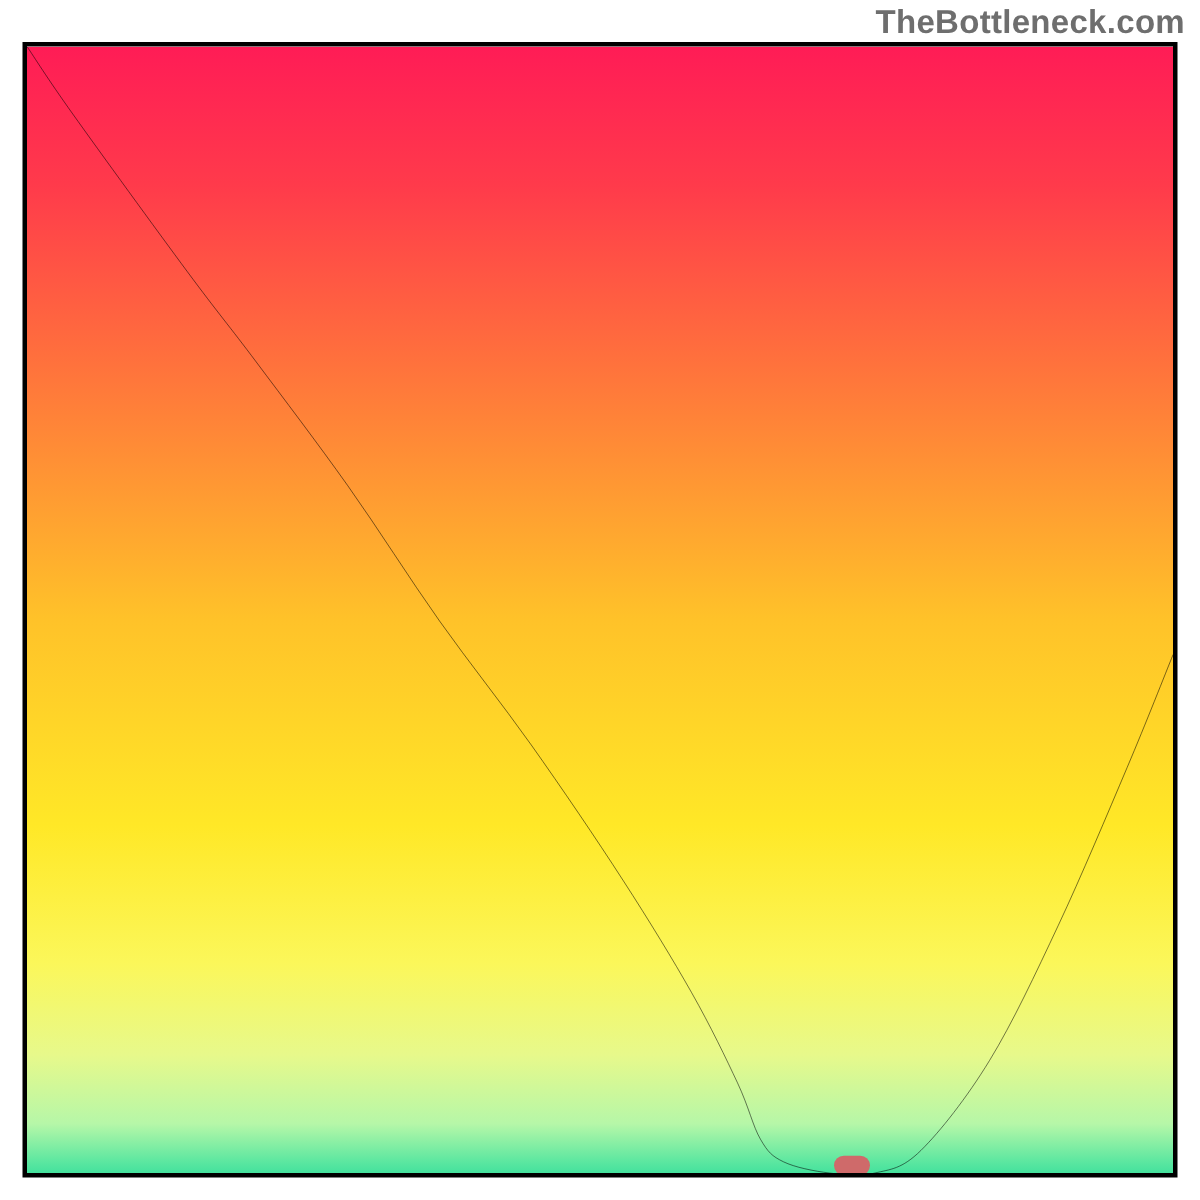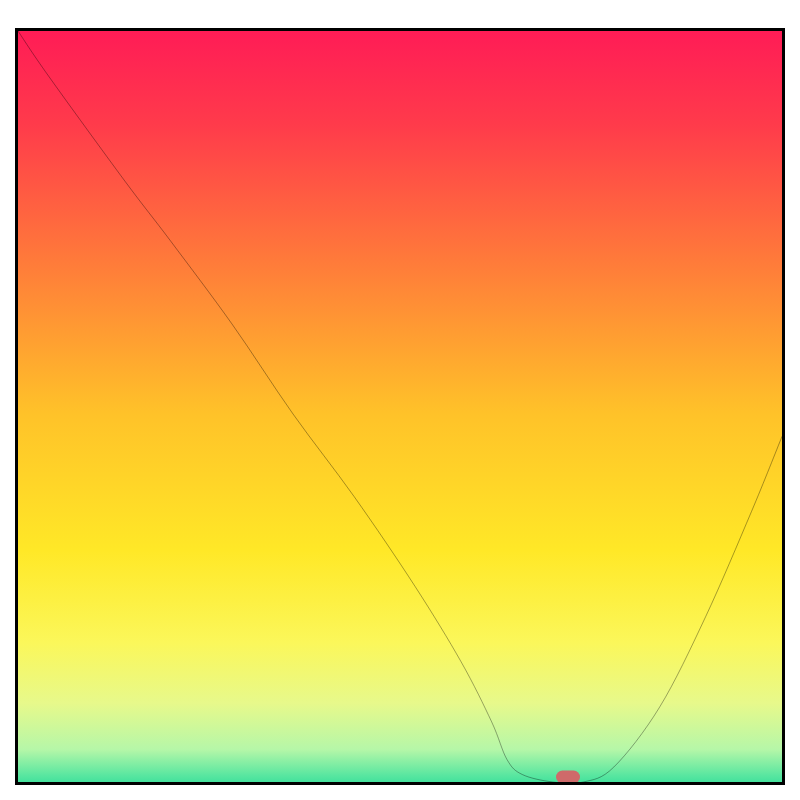--- a/index.html
+++ b/index.html
@@ -52,20 +52,21 @@
     border-radius: 7px;
     background: #cf6a6a;
     transform: translate(-50%, -50%);
   }
 </style>
 </head>
 <body>
 
 <div class="frame">
 
+  <div class="watermark">TheBottleneck.com</div>
 
   <div class="plot-box">
 
     <svg class="gradient" viewBox="0 0 100 100" preserveAspectRatio="none">
       <defs>
         <linearGradient id="bg" x1="0" y1="0" x2="0" y2="1">
             <stop offset="0%" stop-color="#ff1c56"></stop>
             <stop offset="12%" stop-color="#ff3a4b"></stop>
             <stop offset="30%" stop-color="#ff7a3a"></stop>
             <stop offset="50%" stop-color="#ffc229"></stop>

